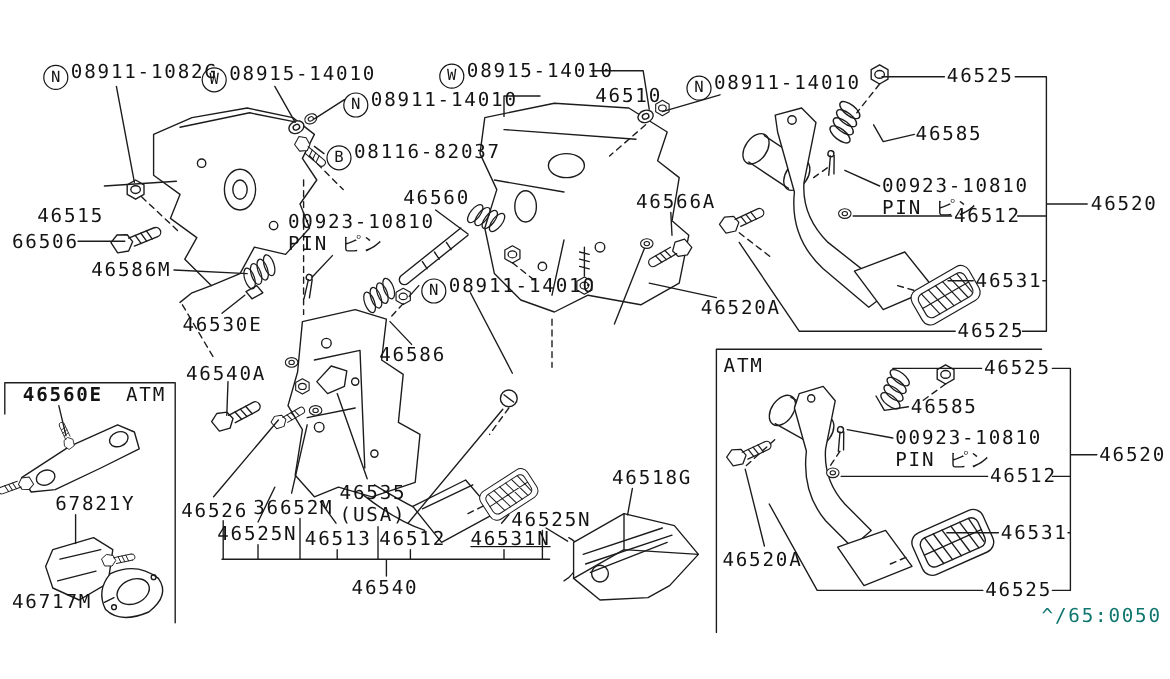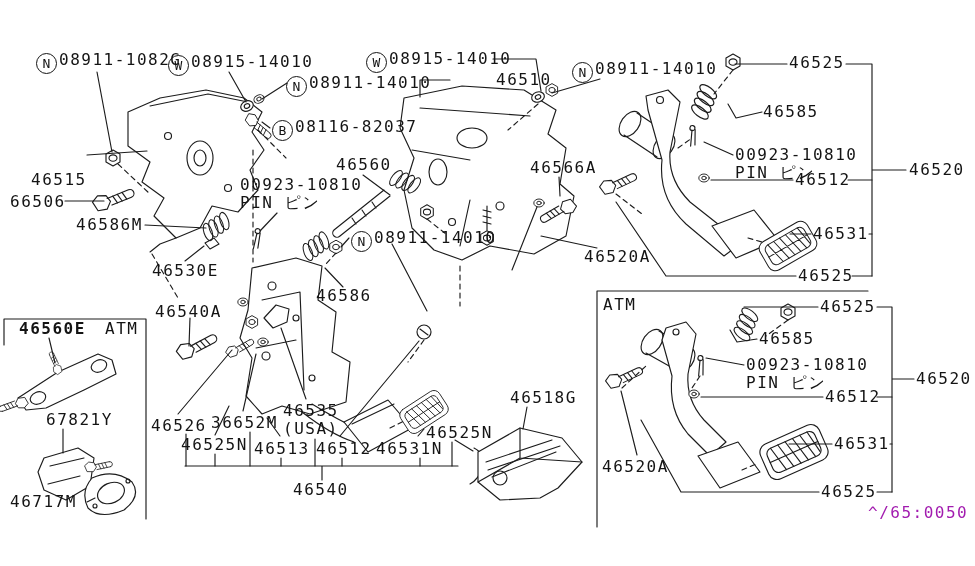--- a/index.html
+++ b/index.html
@@ -8,21 +8,21 @@
   svg.art{position:absolute;left:0;top:0;}
   svg.art *{stroke:#1c1c1c;stroke-width:1.15;fill:none;stroke-linecap:round;stroke-linejoin:round;}
   svg.art .f{fill:#ffffff;}
   svg.art .dash{stroke-dasharray:5 4;}
   .labels{position:absolute;left:0;top:0;width:100%;height:100%;}
   .lbl{position:absolute;white-space:nowrap;color:#141414;font-size:16px;line-height:18px;
        letter-spacing:1.5px;}
   .badge{display:inline-block;width:19px;height:19px;border:1.5px solid #141414;border-radius:50%;
          text-align:center;font-size:13px;line-height:19px;letter-spacing:0;vertical-align:-3px;
          margin-right:2px;}
-  .code{position:absolute;left:868px;top:503px;color:#a21caf;font-size:16px;letter-spacing:1.5px;}
+  .code{position:absolute;left:868px;top:503px;color:#0f766e;font-size:16px;letter-spacing:1.5px;}
 </style>
 </head>
 <body>
 
 <div class="stage">
 
 <svg class="art" width="975" height="566" viewBox="0 0 975 566">
   <defs>
     <g id="bolt">
       <path class="f" d="M-10,-6 L-3,-10 L5,-7 L7,0 L1,6 L-8,4 Z"></path>
@@ -281,21 +281,21 @@
       <div class="lbl" style="left: 916px; top: 370px;"><span>46520</span></div>
       <div class="lbl" style="left: 825px; top: 388px;"><span>46512</span></div>
       <div class="lbl" style="left: 30px; top: 411px; margin-left: 16px;"><span>67821Y</span></div>
       <div class="lbl" style="left: 151px; top: 417px;"><span>46526</span></div>
       <div class="lbl" style="left: 211px; top: 414px;"><span>36652M</span></div>
       <div class="lbl" style="left: 283px; top: 402px;"><span>46535</span></div>
       <div class="lbl" style="left: 283px; top: 420px;"><span>(USA)</span></div>
       <div class="lbl" style="left: 181px; top: 436px;"><span>46525N</span></div>
       <div class="lbl" style="left: 254px; top: 440px;"><span>46513</span></div>
       <div class="lbl" style="left: 316px; top: 440px;"><span>46512</span></div>
-      <div class="lbl" style="left: 376px; top: 440px;"><span>46531N</span></div>
+      <div class="lbl" style="left: 392px; top: 440px; text-decoration: underline;"><span>46531N</span></div>
       <div class="lbl" style="left: 426px; top: 424px;"><span>46525N</span></div>
       <div class="lbl" style="left: 510px; top: 389px;"><span>46518G</span></div>
       <div class="lbl" style="left: 834px; top: 435px;"><span>46531</span></div>
       <div class="lbl" style="left: 602px; top: 458px;"><span>46520A</span></div>
       <div class="lbl" style="left: 10px; top: 493px;"><span>46717M</span></div>
       <div class="lbl" style="left: 293px; top: 481px;"><span>46540</span></div>
       <div class="lbl" style="left: 821px; top: 483px;"><span>46525</span></div>
     </div>
 
 <div class="code">^/65:0050</div>

